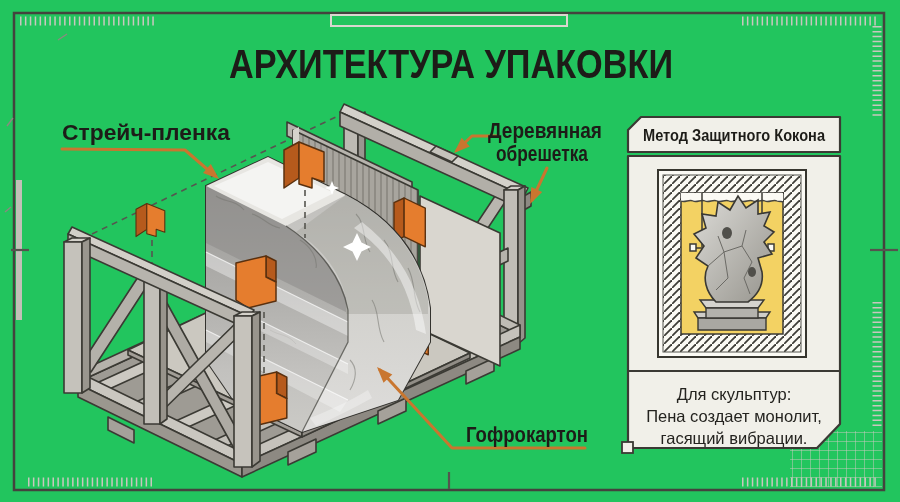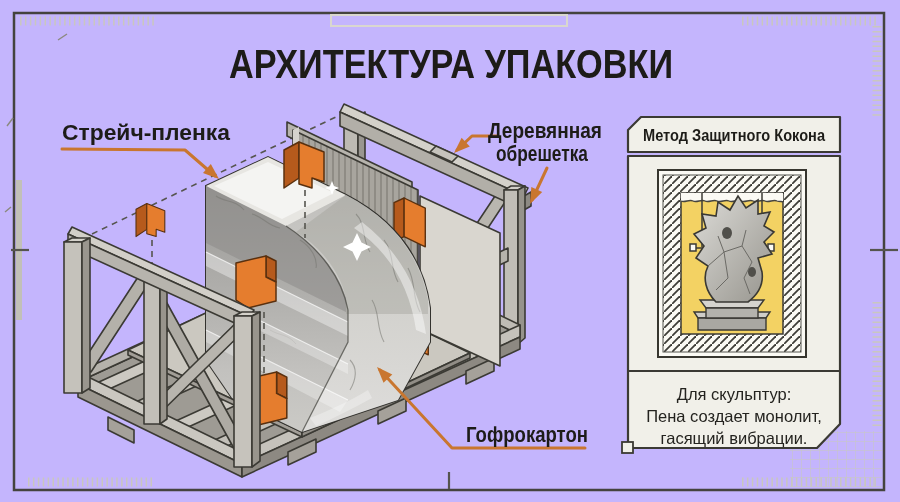--- a/index.html
+++ b/index.html
@@ -1,16 +1,16 @@
 <!DOCTYPE html>
 <html><head>
 <meta charset="utf-8">
 <style>
   html,body{margin:0;padding:0;background:#dddcd4;}
-  .page{position:relative;width:900px;height:502px;background:#c4b5fd;overflow:hidden;
+  .page{position:relative;width:900px;height:502px;background:#22c55e;overflow:hidden;
         font-family:"Liberation Sans",sans-serif;}
   svg{position:absolute;inset:0;display:block;}
   .t-title{font-family:"Liberation Sans",sans-serif;font-weight:700;font-size:40px;fill:#1d1c18;}
   .t-label{font-family:"Liberation Sans",sans-serif;font-weight:700;font-size:22px;fill:#1d1c18;}
   .t-head{font-family:"Liberation Sans",sans-serif;font-weight:700;font-size:17px;fill:#1d1c18;}
   .t-cap{font-family:"Liberation Sans",sans-serif;font-weight:400;font-size:16.5px;fill:#24231f;}
   .arrow{stroke:#c9762f;stroke-width:3;fill:none;stroke-linejoin:round;stroke-linecap:round;}
   .ah{fill:#c9762f;}
   .dash{stroke:#56554f;stroke-width:1.6;stroke-dasharray:6 5;fill:none;}
   .ow{stroke:#3b3a34;stroke-width:1.6;stroke-linejoin:round;}

